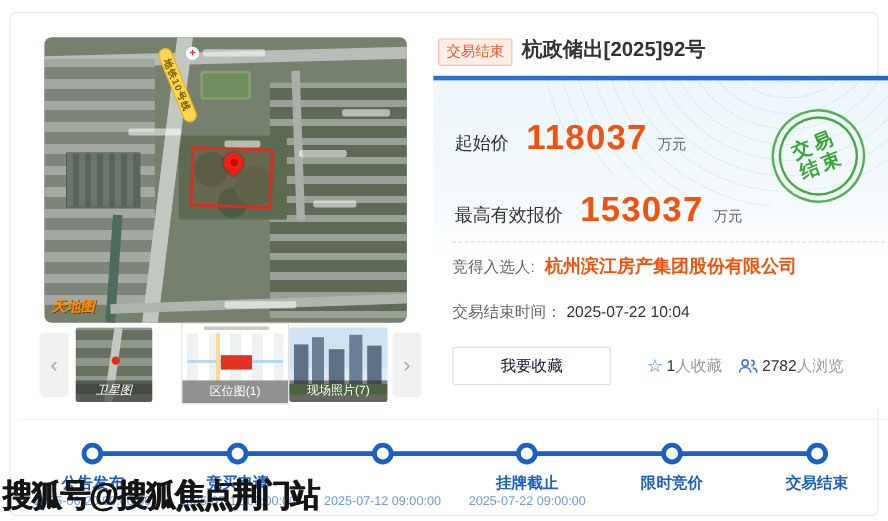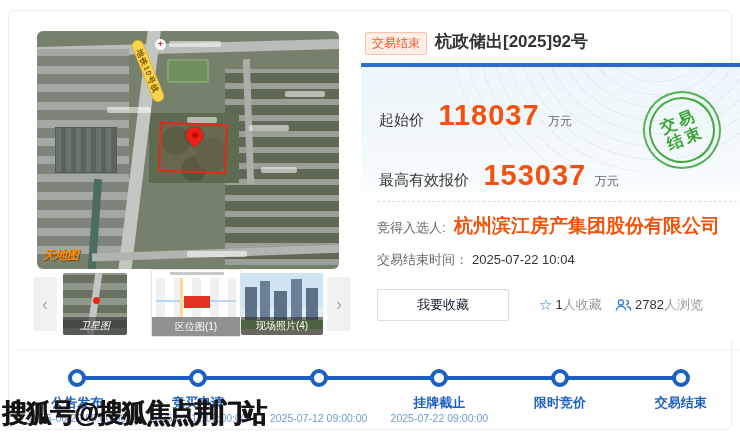--- a/index.html
+++ b/index.html
@@ -91,21 +91,21 @@
   .p-unit { font-size:12px; color:#666; margin-left:4px; }
   .stamp { position:absolute; left:282px; top:28px; width:78px; height:78px; transform:rotate(-22deg); }
   .stamp .ring { position:absolute; inset:0; border:2px solid #43ab3e; border-radius:50%; opacity:.9;}
   .stamp .ring2 { position:absolute; inset:6px; border:2px solid #43ab3e; border-radius:50%; }
   .stamp .st-text { position:absolute; inset:0; display:flex; flex-direction:column;
     align-items:center; justify-content:center; color:#3aa437; font-weight:bold; font-size:16px;
     line-height:18px; letter-spacing:3px; }
   .dash { position:absolute; left:16px; right:4px; top:138px; border-top:1px dashed #ddd; }
   .winner { position:absolute; left:16px; top:150px; white-space:nowrap; }
   .w-label { font-size:13px; color:#666; }
-  .w-value { font-size:19px; font-weight:bold; color:#f4520b; margin-left:4px; }
+  .w-value { font-size:15px; font-weight:bold; color:#f4520b; margin-left:4px; }
   .endtime { position:absolute; left:16px; top:188px; font-size:13px; color:#666; }
   .endtime b { color:#333; font-weight:normal; margin-left:4px;}
   .stats { position:absolute; left:16px; top:226px; width:360px; height:34px; }
   .fav-btn { position:absolute; left:0; top:0; width:132px; height:32px; background:#fff;
     border:1px solid #ddd; border-radius:2px; font-size:13px; color:#0f172a; cursor:pointer; }
   .stat { position:absolute; top:7px; font-size:13px; color:#999; white-space:nowrap;}
   .stat .num { color:#333; }
   .s-fav { left:162px; } .s-view { left:238px; }
   .star { color:#3a7bd5; font-size:15px; margin-right:3px; vertical-align:-1px;}
   .ppl-icon { vertical-align:-3px; margin-right:3px; }
@@ -168,21 +168,21 @@
         <div class="cap2">区位图(1)</div>
       </div>
       <div class="thumb t3">
         <div class="bld" style="left:4px;width:12px;height:34px;"></div>
         <div class="bld" style="left:19px;width:10px;height:40px;background:#6b8096;"></div>
         <div class="bld" style="left:33px;width:13px;height:30px;"></div>
         <div class="bld" style="left:50px;width:11px;height:42px;background:#6b8096;"></div>
         <div class="bld" style="left:65px;width:12px;height:33px;"></div>
         <div class="grass"></div>
         <div class="ground"></div>
-        <div class="thumb-cap">现场照片(4)</div>
+        <div class="thumb-cap">现场照片(7)</div>
       </div>
       <button class="nav-btn nav-next"><span>›</span></button>
     </div>
 
     <span class="badge">交易结束</span>
     <span class="title">杭政储出[2025]92号</span>
 
     <div class="info-card">
       <div class="waves"></div>
       <div class="topbar"></div>

